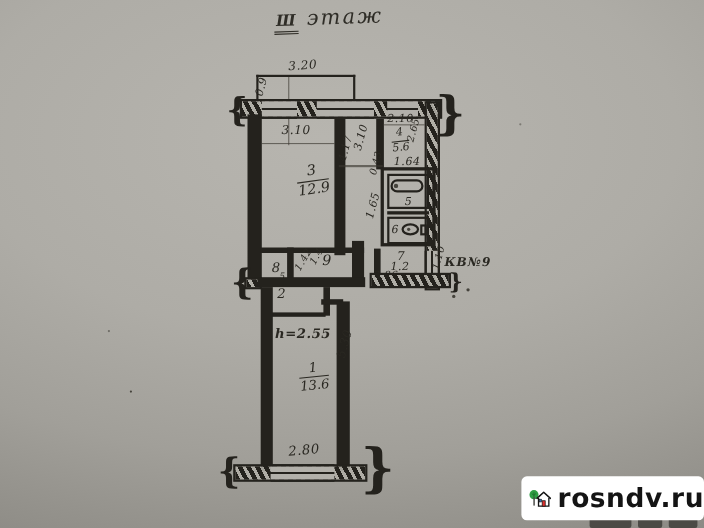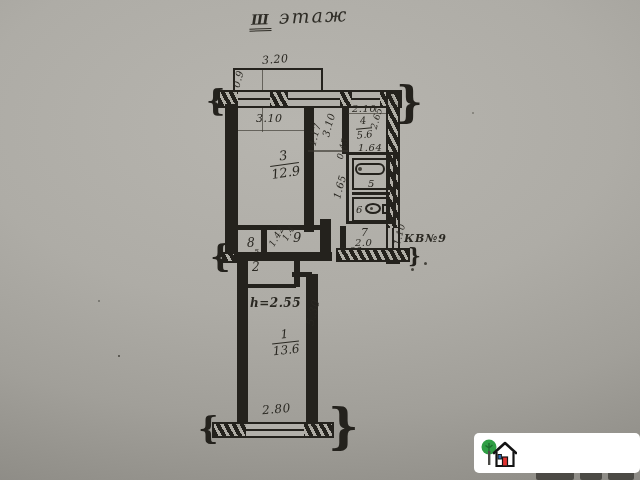--- a/index.html
+++ b/index.html
@@ -114,21 +114,21 @@
     <div class="wall" style="left:261px;top:225px;width:6px;height:30px;"></div>
     <div class="wall" style="left:320px;top:219px;width:11px;height:36px;"></div>
     <span class="lbl" style="left:247px;top:237px;font-size:12px;">8</span>
     <span class="lbl" style="left:254px;top:248px;font-size:8px;">5</span>
     <span class="lbl" style="left:266px;top:232px;font-size:9px;transform:rotate(-60deg);">1.42</span>
     <span class="lbl" style="left:281px;top:229px;font-size:9px;transform:rotate(-60deg);">1.4</span>
     <span class="lbl" style="left:293px;top:231px;font-size:13px;">9</span>
 
     <div class="wall" style="left:340px;top:226px;width:6px;height:26px;"></div>
     <span class="lbl" style="left:361px;top:227px;font-size:11px;">7</span>
-    <span class="lbl" style="left:355px;top:238px;font-size:10px;">2.0</span>
+    <span class="lbl" style="left:355px;top:238px;font-size:10px;">1.2</span>
     <span class="lbl" style="left:340px;top:247px;font-size:9px;">2.86</span>
     <span class="lbl rot" style="left:389px;top:230px;font-size:9px;">1.10</span>
     <span class="lbl" style="left:404px;top:233px;font-size:11px;letter-spacing:1px;font-weight:bold;">КВ№9</span>
 
     <div class="brace" style="left:210px;top:240px;font-size:32px;">{</div>
     <div class="hatch" style="left:222px;top:252px;width:16px;height:11px;"></div>
     <div class="wall" style="left:234px;top:252px;width:98px;height:9px;"></div>
     <div class="hatch" style="left:336px;top:248px;width:74px;height:14px;"></div>
     <div class="brace" style="left:408px;top:246px;font-size:20px;">}</div>
     <div class="speck" style="left:424px;top:262px;width:3px;height:3px;"></div>
@@ -167,15 +167,16 @@
   <div id="badge">
     <svg width="36" height="32" viewBox="0 0 36 32">
       <circle cx="8" cy="10" r="7.5" fill="#2f9e44"></circle>
       <rect x="7" y="14" width="2.4" height="14" fill="#4a4a46"></rect>
       <path d="M8 6 v8 M4.5 8.5 L8 11 M11.5 8 L8 11" stroke="#1d6b2d" stroke-width="1.4" fill="none"></path>
       <path d="M13 16 L24 6 L35 16" fill="none" stroke="#141414" stroke-width="2.6" stroke-linecap="round" stroke-linejoin="round"></path>
       <path d="M15.5 15 V29 H32.5 V15" fill="#ffffff" stroke="#141414" stroke-width="2.2"></path>
       <rect x="21.5" y="20" width="5" height="9" fill="#e0312f" stroke="#141414" stroke-width="1.2"></rect>
       <rect x="17" y="17.5" width="3.4" height="4.5" fill="#2d6fb8" stroke="#141414" stroke-width="1"></rect>
     </svg>
+    <span class="site">rosndv.ru</span>
   </div>
 
 </div>
 
 </body></html>

